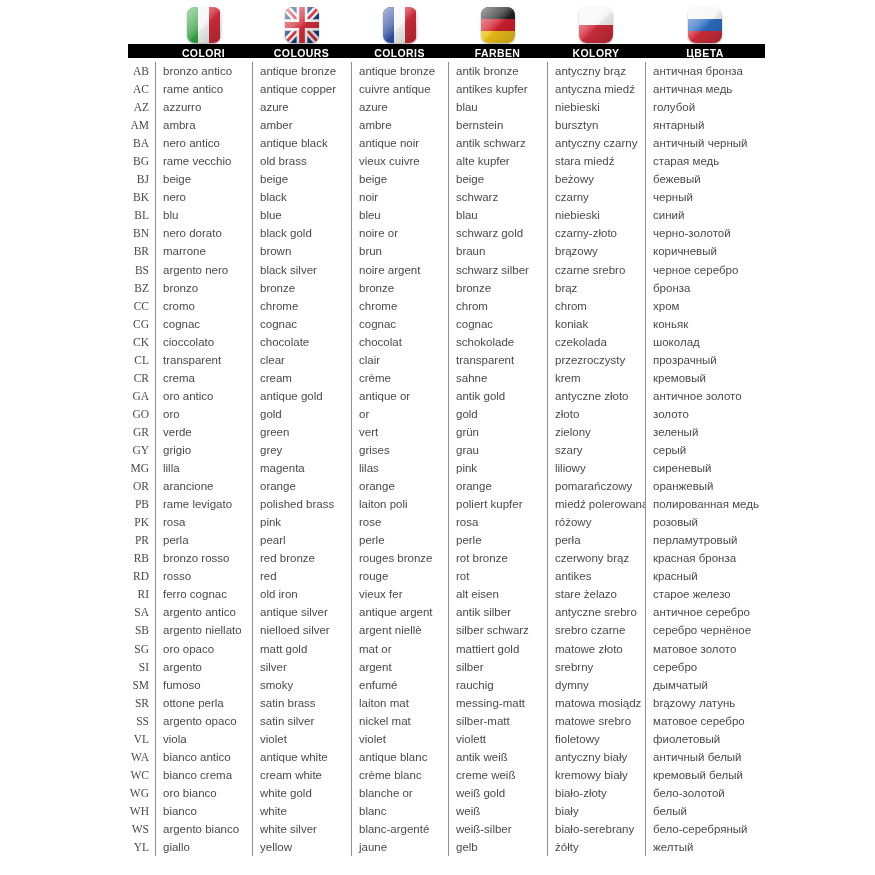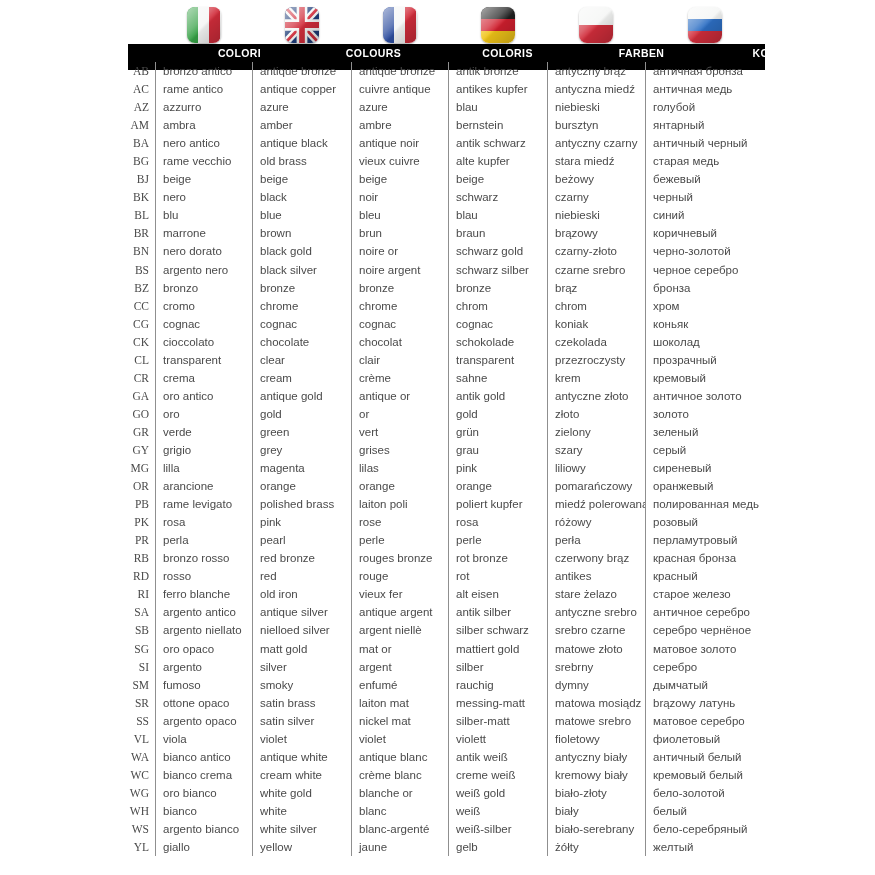--- a/index.html
+++ b/index.html
@@ -36,23 +36,22 @@
     border-radius:inherit;
     background:linear-gradient(135deg,
       rgba(255,255,255,0.62) 0%,
       rgba(255,255,255,0.28) 38%,
       rgba(255,255,255,0.10) 49%,
       rgba(0,0,0,0.07) 55%,
       rgba(0,0,0,0.22) 100%);
   }
   
   .header-bar{
-    position:absolute;left:128px;top:44px;width:637px;height:26px;
+    position:absolute;left:128px;top:44px;width:637px;height:14px;
     background:#000000;
-    gap:36px;
   }
   .hcell{
     color:#ffffff;
     font-size:10.5px;
     font-weight:700;
     letter-spacing:0.4px;
     line-height:18px;
     text-align:center;
     white-space:nowrap;
     overflow:hidden;
@@ -219,38 +218,38 @@
       <div class="trow grid-row">
         <div class="code">BL</div>
         <div class="val">blu</div>
         <div class="val">blue</div>
         <div class="val">bleu</div>
         <div class="val">blau</div>
         <div class="val">niebieski</div>
         <div class="val">синий</div>
       </div>
       <div class="trow grid-row">
+        <div class="code">BN</div>
+        <div class="val">nero dorato</div>
+        <div class="val">black gold</div>
+        <div class="val">noire or</div>
+        <div class="val">schwarz gold</div>
+        <div class="val">czarny-złoto</div>
+        <div class="val">черно-золотой</div>
+      </div>
+      <div class="trow grid-row">
         <div class="code">BR</div>
         <div class="val">marrone</div>
         <div class="val">brown</div>
         <div class="val">brun</div>
         <div class="val">braun</div>
         <div class="val">brązowy</div>
         <div class="val">коричневый</div>
       </div>
       <div class="trow grid-row">
-        <div class="code">BN</div>
-        <div class="val">nero dorato</div>
-        <div class="val">black gold</div>
-        <div class="val">noire or</div>
-        <div class="val">schwarz gold</div>
-        <div class="val">czarny-złoto</div>
-        <div class="val">черно-золотой</div>
-      </div>
-      <div class="trow grid-row">
         <div class="code">BS</div>
         <div class="val">argento nero</div>
         <div class="val">black silver</div>
         <div class="val">noire argent</div>
         <div class="val">schwarz silber</div>
         <div class="val">czarne srebro</div>
         <div class="val">черное серебро</div>
       </div>
       <div class="trow grid-row">
         <div class="code">BZ</div>
@@ -400,21 +399,21 @@
         <div class="code">RD</div>
         <div class="val">rosso</div>
         <div class="val">red</div>
         <div class="val">rouge</div>
         <div class="val">rot</div>
         <div class="val">antikes</div>
         <div class="val">красный</div>
       </div>
       <div class="trow grid-row">
         <div class="code">RI</div>
-        <div class="val">ferro blanche</div>
+        <div class="val">ferro cognac</div>
         <div class="val">old iron</div>
         <div class="val">vieux fer</div>
         <div class="val">alt eisen</div>
         <div class="val">stare żelazo</div>
         <div class="val">старое железо</div>
       </div>
       <div class="trow grid-row">
         <div class="code">SA</div>
         <div class="val">argento antico</div>
         <div class="val">antique silver</div>
@@ -454,21 +453,21 @@
         <div class="code">SM</div>
         <div class="val">fumoso</div>
         <div class="val">smoky</div>
         <div class="val">enfumé</div>
         <div class="val">rauchig</div>
         <div class="val">dymny</div>
         <div class="val">дымчатый</div>
       </div>
       <div class="trow grid-row">
         <div class="code">SR</div>
-        <div class="val">ottone opaco</div>
+        <div class="val">ottone perla</div>
         <div class="val">satin brass</div>
         <div class="val">laiton mat</div>
         <div class="val">messing-matt</div>
         <div class="val">matowa mosiądz</div>
         <div class="val">brązowy латунь</div>
       </div>
       <div class="trow grid-row">
         <div class="code">SS</div>
         <div class="val">argento opaco</div>
         <div class="val">satin silver</div>

